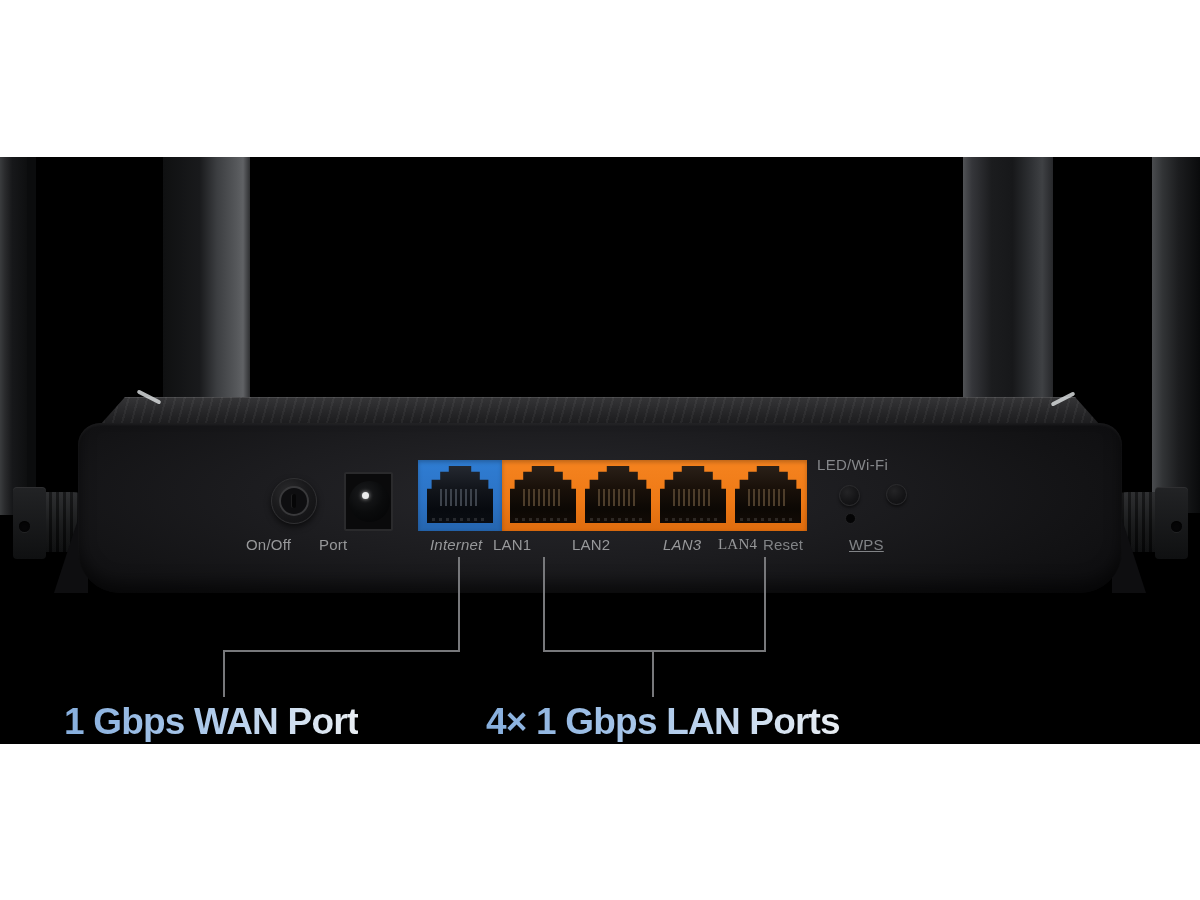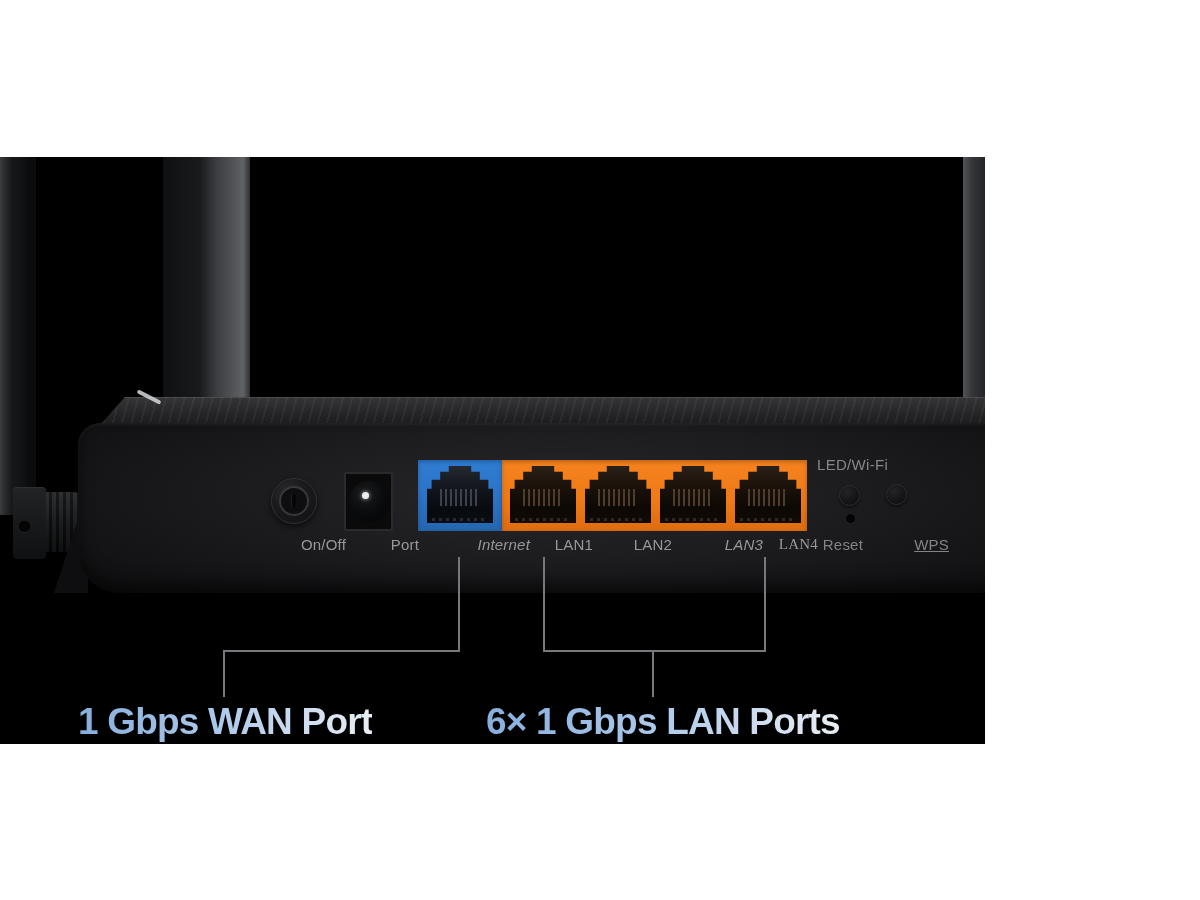--- a/index.html
+++ b/index.html
@@ -1,18 +1,18 @@
 <!DOCTYPE html>
 <html style="--wan-port-blue: #2f7dd3; --lan-port-orange: #f5831f; --panel-label-gray: #97989a; --callout-line-gray: #77787b; --heading-blue: #86aedd; --heading-white: #e9eef3; --background-black: #000000; --band-white: #ffffff;"><head>
 <meta charset="utf-8">
 <style>
   * { margin:0; padding:0; box-sizing:border-box; }
   html,body { background:#ffffff; }
   #stage {
-    position:relative; width:985px; height:900px; overflow:hidden;
+    position:relative; width:1200px; height:900px; overflow:hidden;
     background:var(--band-white,#ffffff);
     font-family:"Liberation Sans", sans-serif;
   }
   
   .photo {
     position:absolute; left:0; top:157px; width:1200px; height:587px;
     background:var(--background-black,#000000);
   }
 
   
@@ -101,37 +101,37 @@
   .jack::after { content:""; position:absolute; left:8%; bottom:2px; width:84%; height:3px;
     background:repeating-linear-gradient(90deg,rgba(255,255,255,.12) 0 3px,transparent 3px 7px); }
 
   .round-btn { position:absolute; width:21px; height:21px; border-radius:50%;
     background:radial-gradient(circle at 38% 32%,#242426 0%,#151517 55%,#0d0d0f 100%);
     border:1px solid #2c2c2e; box-shadow:0 2px 3px rgba(0,0,0,.5); }
   .reset-hole { position:absolute; left:845px; top:356px; width:11px; height:11px; border-radius:50%;
     background:#040405; border:1px solid #222224; }
 
   
-  .plabel { position:absolute; top:379px; width:100px; text-align:right;
+  .plabel { position:absolute; top:379px; width:100px; text-align:left;
     font-size:15px; letter-spacing:.2px; color:var(--panel-label-gray,#97989a); }
   .plabel.dim { color:#818386; }
   .led-label { position:absolute; left:817px; top:299px; font-size:15px;
     letter-spacing:.3px; color:#85878a; }
 
   
   .cl { position:absolute; background:var(--callout-line-gray,#77787b); }
   .cl.v { width:2px; } .cl.h { height:2px; }
 
   
   .heading { position:absolute; top:545px; font-size:37px; font-weight:bold;
     letter-spacing:-.8px; line-height:1.1; white-space:nowrap;
     background:linear-gradient(90deg,var(--heading-blue,#86aedd) 0%,#a9c7ea 45%,var(--heading-white,#e9eef3) 100%);
     -webkit-background-clip:text; background-clip:text;
     color:transparent; -webkit-text-fill-color:transparent; }
-  .heading-wan { left:64px;margin-left:14px; }
+  .heading-wan { left:64px; }
   .heading-lan { left:486px; }
 </style>
 </head>
 <body>
 
 <div id="stage">
   <div class="photo">
 
     <div class="antenna ant-1"></div>
     <div class="ant-1b"></div>
@@ -205,15 +205,15 @@
 
     <div class="cl v" style="left:458px; top:400px; height:93px;"></div>
     <div class="cl h" style="left:223px; top:493px; width:237px;"></div>
     <div class="cl v" style="left:223px; top:493px; height:47px;"></div>
     <div class="cl v" style="left:543px; top:400px; height:93px;"></div>
     <div class="cl v" style="left:764px; top:400px; height:93px;"></div>
     <div class="cl h" style="left:543px; top:493px; width:223px;"></div>
     <div class="cl v" style="left:652px; top:493px; height:47px;"></div>
 
     <div class="heading heading-wan">1 Gbps WAN Port</div>
-    <div class="heading heading-lan">6× 1 Gbps LAN Ports</div>
+    <div class="heading heading-lan">4× 1 Gbps LAN Ports</div>
   </div>
 </div>
 
 </body></html>

